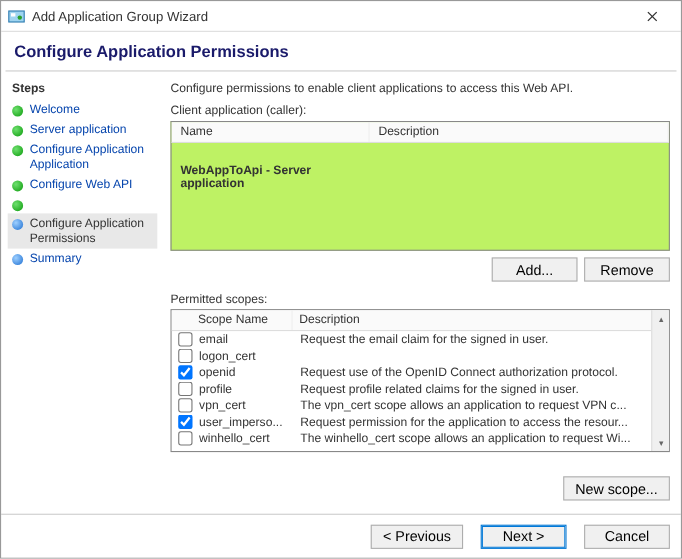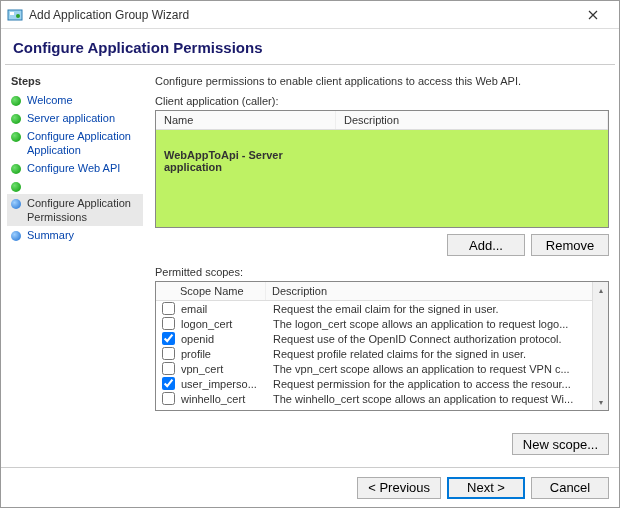--- a/index.html
+++ b/index.html
@@ -44,21 +44,21 @@
   .sc-head .h2 { flex: 1; padding: 3px 6px; }
   .sc-body { overflow: auto; }
   .sc-row { display: flex; align-items: flex-end; padding: 1px 6px; }
   .sc-row input { margin-right: 6px; }
   .sc-row .sn { width: 92px; white-space: nowrap; overflow: hidden; text-overflow: ellipsis; }
   .sc-row .sd { flex: 1; white-space: nowrap; overflow: hidden; text-overflow: ellipsis; }
   .vscroll { width: 16px; background: #f0f0f0; border-left: 1px solid #ddd; position: relative; }
   .varrow { position: absolute; left: 0; width: 16px; height: 16px; display: flex; align-items: center; justify-content: center; font-size: 8px; color: #666; }
   .varrow.up { top: 0; } .varrow.down { bottom: 0; }
   .newscope-row { display: flex; justify-content: flex-end; margin-top: 22px; }
-  .footer { height: 40px; border-top: 1px solid #ccc; margin-top: 4px; display: flex; align-items: center; justify-content: flex-end; gap: 6px; padding: 0 10px; }
+  .footer { height: 40px; border-top: 1px solid #ccc; margin-top: 4px; display: flex; align-items: center; justify-content: flex-end; gap: 16px; padding: 0 10px; }
 </style>
 </head>
 <body>
 
 <div class="window">
   <div class="titlebar">
     <span class="ticon">
       <svg viewBox="0 0 16 16">
           <rect x="1" y="3" width="14" height="10" fill="#9fd4f0" stroke="#2a7ab0"></rect>
           <rect x="3" y="5" width="4" height="3" fill="#fff"></rect>
@@ -143,21 +143,20 @@
           </div>
           <div class="sc-body" id="scope-rows">
               <div class="sc-row">
                 <input type="checkbox" style="">
                 <div class="sn">email</div>
                 <div class="sd">Request the email claim for the signed in user.</div>
               </div>
               <div class="sc-row">
                 <input type="checkbox" style="">
                 <div class="sn">logon_cert</div>
-                <div class="sd">The logon_cert scope allows an application to request logo...</div>
               </div>
               <div class="sc-row">
                 <input type="checkbox" checked="" style="">
                 <div class="sn">openid</div>
                 <div class="sd">Request use of the OpenID Connect authorization protocol.</div>
               </div>
               <div class="sc-row">
                 <input type="checkbox" style="">
                 <div class="sn">profile</div>
                 <div class="sd">Request profile related claims for the signed in user.</div>

